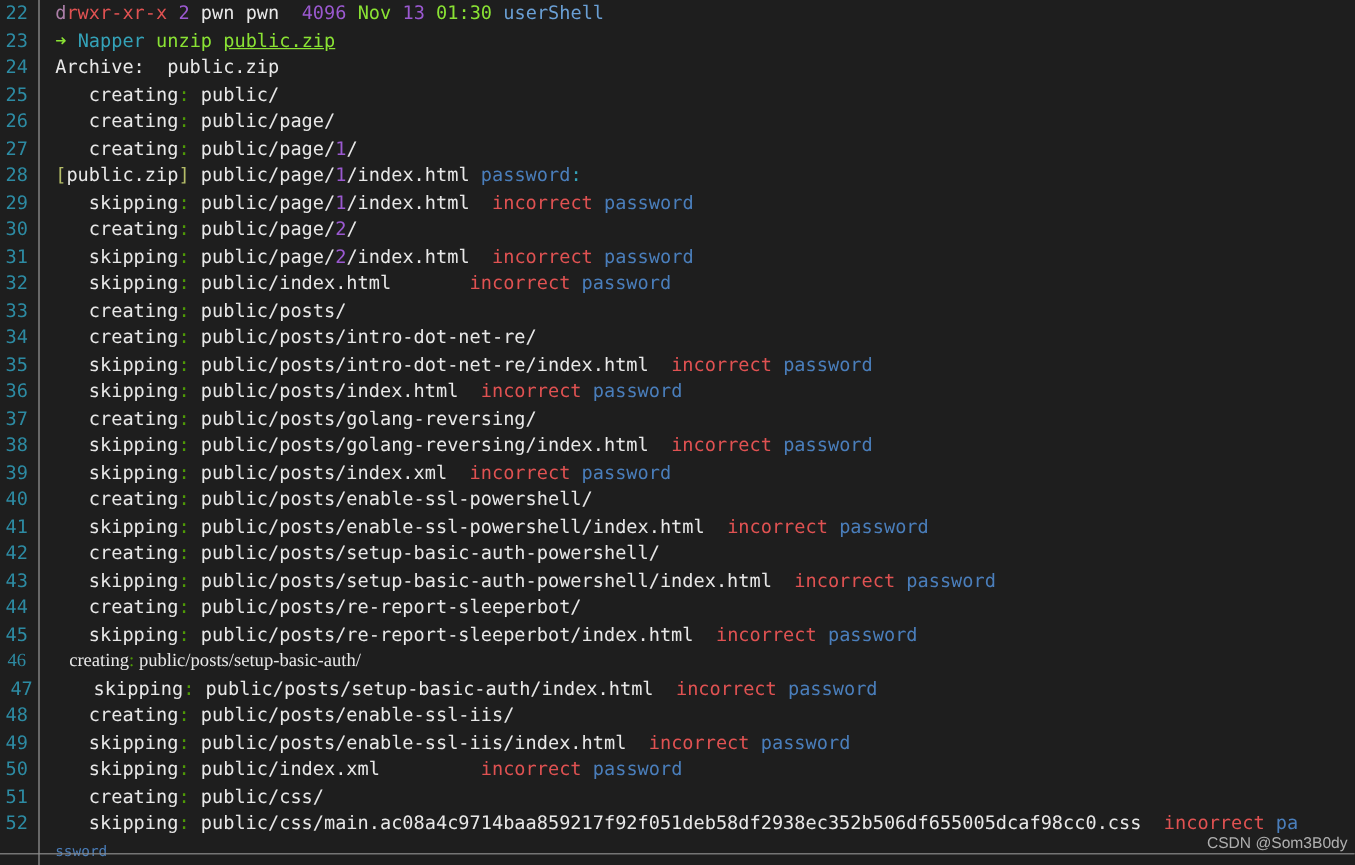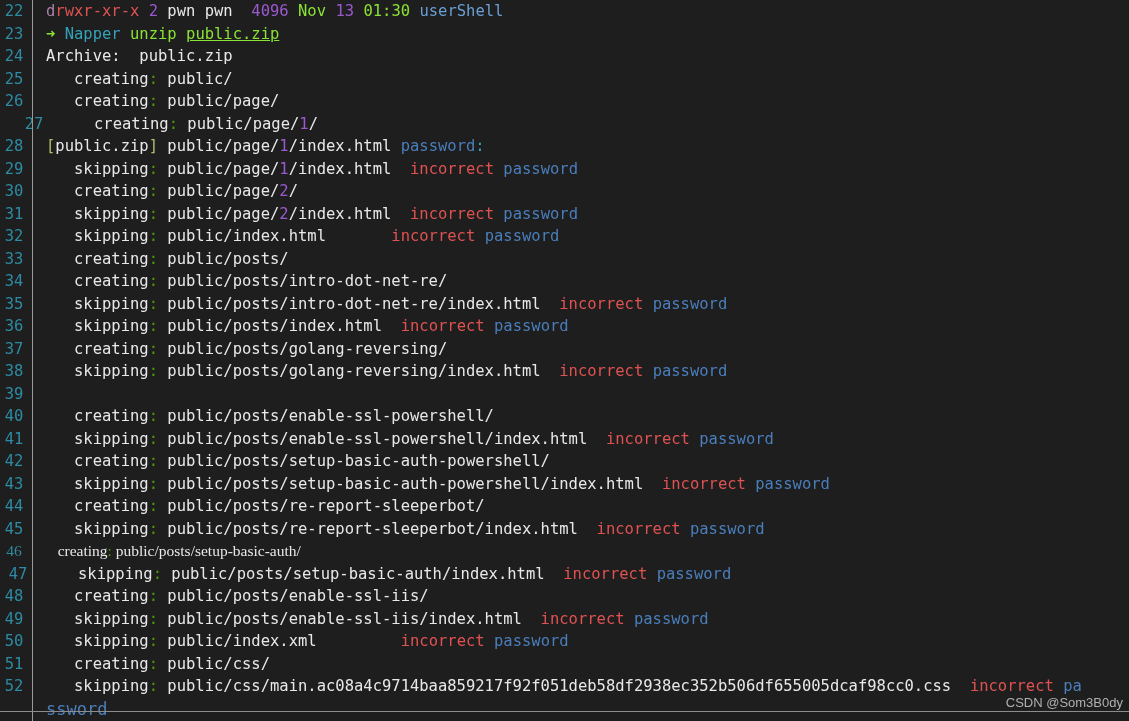--- a/index.html
+++ b/index.html
@@ -108,47 +108,47 @@
 <div id="terminal">
 
   <div id="gutter-rule"></div>
 
   <div id="rows">
       <div class="row" style="top: 0px; position: absolute; left: 0px; width: 1129px;"><span class="lineno">22</span><span class="content"><span class="c-magenta">d</span><span class="c-red">rwxr-xr-x</span><span class="c-white"> </span><span class="c-purple">2</span><span class="c-white"> pwn pwn  </span><span class="c-purple">4096</span><span class="c-white"> </span><span class="c-lgreen">Nov</span><span class="c-white"> </span><span class="c-purple">13</span><span class="c-white"> </span><span class="c-lgreen">01:30</span><span class="c-white"> </span><span class="c-lblue">userShell</span></span></div>
       <div class="row" style="top: 22.5px; position: absolute; left: 0px; width: 1129px;"><span class="lineno">23</span><span class="content"><span class="c-lgreen">➜</span><span class="c-white"> </span><span class="c-cyan">Napper</span><span class="c-white"> </span><span class="c-lgreen">unzip</span><span class="c-white"> </span><span class="c-lgreen underline">public.zip</span></span></div>
       <div class="row" style="top: 45px; position: absolute; left: 0px; width: 1129px;"><span class="lineno">24</span><span class="content"><span class="c-white">Archive:  public.zip</span></span></div>
       <div class="row" style="top: 67.5px; position: absolute; left: 0px; width: 1129px;"><span class="lineno">25</span><span class="content"><span class="c-white">   creating</span><span class="c-green">:</span><span class="c-white"> public/</span></span></div>
       <div class="row" style="top: 90px; position: absolute; left: 0px; width: 1129px;"><span class="lineno">26</span><span class="content"><span class="c-white">   creating</span><span class="c-green">:</span><span class="c-white"> public/page/</span></span></div>
-      <div class="row" style="top: 112.5px; position: absolute; left: 0px; width: 964px; margin-left: 20px;"><span class="lineno">27</span><span class="content"><span class="c-white">   creating</span><span class="c-green">:</span><span class="c-white"> public/page/</span><span class="c-purple">1</span><span class="c-white">/</span></span></div>
+      <div class="row" style="top: 112.5px; position: absolute; left: 0px; width: 964px;"><span class="lineno">27</span><span class="content"><span class="c-white">   creating</span><span class="c-green">:</span><span class="c-white"> public/page/</span><span class="c-purple">1</span><span class="c-white">/</span></span></div>
       <div class="row" style="top: 135px; position: absolute; left: 0px; width: 1129px;"><span class="lineno">28</span><span class="content"><span class="c-olive">[</span><span class="c-white">public.zip</span><span class="c-olive">]</span><span class="c-white"> public/page/</span><span class="c-purple">1</span><span class="c-white">/index.html </span><span class="c-blue">password</span><span class="c-cyan">:</span></span></div>
       <div class="row" style="top: 157.5px; position: absolute; left: 0px; width: 1129px;"><span class="lineno">29</span><span class="content"><span class="c-white">   skipping</span><span class="c-green">:</span><span class="c-white"> public/page/</span><span class="c-purple">1</span><span class="c-white">/index.html  </span><span class="c-red">incorrect</span><span class="c-white"> </span><span class="c-blue">password</span></span></div>
       <div class="row" style="top: 180px; position: absolute; left: 0px; width: 1129px;"><span class="lineno">30</span><span class="content"><span class="c-white">   creating</span><span class="c-green">:</span><span class="c-white"> public/page/</span><span class="c-purple">2</span><span class="c-white">/</span></span></div>
       <div class="row" style="top: 202.5px; position: absolute; left: 0px; width: 1129px;"><span class="lineno">31</span><span class="content"><span class="c-white">   skipping</span><span class="c-green">:</span><span class="c-white"> public/page/</span><span class="c-purple">2</span><span class="c-white">/index.html  </span><span class="c-red">incorrect</span><span class="c-white"> </span><span class="c-blue">password</span></span></div>
       <div class="row" style="top: 225px; position: absolute; left: 0px; width: 1129px;"><span class="lineno">32</span><span class="content"><span class="c-white">   skipping</span><span class="c-green">:</span><span class="c-white"> public/index.html       </span><span class="c-red">incorrect</span><span class="c-white"> </span><span class="c-blue">password</span></span></div>
       <div class="row" style="top: 247.5px; position: absolute; left: 0px; width: 1129px;"><span class="lineno">33</span><span class="content"><span class="c-white">   creating</span><span class="c-green">:</span><span class="c-white"> public/posts/</span></span></div>
       <div class="row" style="top: 270px; position: absolute; left: 0px; width: 1129px;"><span class="lineno">34</span><span class="content"><span class="c-white">   creating</span><span class="c-green">:</span><span class="c-white"> public/posts/intro-dot-net-re/</span></span></div>
       <div class="row" style="top: 292.5px; position: absolute; left: 0px; width: 1129px; padding-left: 28px;"><span class="lineno">35</span><span class="content"><span class="c-white">   skipping</span><span class="c-green">:</span><span class="c-white"> public/posts/intro-dot-net-re/index.html  </span><span class="c-red">incorrect</span><span class="c-white"> </span><span class="c-blue">password</span></span></div>
       <div class="row" style="top: 315px; position: absolute; left: 0px; width: 1129px;"><span class="lineno">36</span><span class="content"><span class="c-white">   skipping</span><span class="c-green">:</span><span class="c-white"> public/posts/index.html  </span><span class="c-red">incorrect</span><span class="c-white"> </span><span class="c-blue">password</span></span></div>
       <div class="row" style="top: 337.5px; position: absolute; left: 0px; width: 1129px;"><span class="lineno">37</span><span class="content"><span class="c-white">   creating</span><span class="c-green">:</span><span class="c-white"> public/posts/golang-reversing/</span></span></div>
       <div class="row" style="top: 360px; position: absolute; left: 0px; width: 1129px;"><span class="lineno">38</span><span class="content"><span class="c-white">   skipping</span><span class="c-green">:</span><span class="c-white"> public/posts/golang-reversing/index.html  </span><span class="c-red">incorrect</span><span class="c-white"> </span><span class="c-blue">password</span></span></div>
-      <div class="row" style="top: 382.5px; position: absolute; left: 0px; width: 1129px;"><span class="lineno">39</span></div>
+      <div class="row" style="top: 382.5px; position: absolute; left: 0px; width: 1129px;"><span class="lineno">39</span><span class="content"><span class="c-white">   skipping</span><span class="c-green">:</span><span class="c-white"> public/posts/index.xml  </span><span class="c-red">incorrect</span><span class="c-white"> </span><span class="c-blue">password</span></span></div>
       <div class="row" style="top: 405px; position: absolute; left: 0px; width: 1129px;"><span class="lineno">40</span><span class="content"><span class="c-white">   creating</span><span class="c-green">:</span><span class="c-white"> public/posts/enable-ssl-powershell/</span></span></div>
       <div class="row" style="top: 427.5px; position: absolute; left: 0px; width: 1129px;"><span class="lineno">41</span><span class="content"><span class="c-white">   skipping</span><span class="c-green">:</span><span class="c-white"> public/posts/enable-ssl-powershell/index.html  </span><span class="c-red">incorrect</span><span class="c-white"> </span><span class="c-blue">password</span></span></div>
       <div class="row" style="top: 450px; position: absolute; left: 0px; width: 1129px;"><span class="lineno">42</span><span class="content"><span class="c-white">   creating</span><span class="c-green">:</span><span class="c-white"> public/posts/setup-basic-auth-powershell/</span></span></div>
       <div class="row" style="top: 472.5px; position: absolute; left: 0px; width: 1129px;"><span class="lineno">43</span><span class="content"><span class="c-white">   skipping</span><span class="c-green">:</span><span class="c-white"> public/posts/setup-basic-auth-powershell/index.html  </span><span class="c-red">incorrect</span><span class="c-white"> </span><span class="c-blue">password</span></span></div>
       <div class="row" style="top: 495px; position: absolute; left: 0px; width: 1129px;"><span class="lineno">44</span><span class="content"><span class="c-white">   creating</span><span class="c-green">:</span><span class="c-white"> public/posts/re-report-sleeperbot/</span></span></div>
       <div class="row" style="top: 517.5px; position: absolute; left: 0px; width: 1129px;"><span class="lineno">45</span><span class="content"><span class="c-white">   skipping</span><span class="c-green">:</span><span class="c-white"> public/posts/re-report-sleeperbot/index.html  </span><span class="c-red">incorrect</span><span class="c-white"> </span><span class="c-blue">password</span></span></div>
       <div class="row" style="top: 540px; position: absolute; left: 0px; width: 1129px; font-family: Liberation Serif, serif;"><span class="lineno">46</span><span class="content"><span class="c-white">   creating</span><span class="c-green">:</span><span class="c-white"> public/posts/setup-basic-auth/</span></span></div>
       <div class="row" style="top: 562.5px; position: absolute; left: 4px; width: 977px;"><span class="lineno">47</span><span class="content"><span class="c-white">   skipping</span><span class="c-green">:</span><span class="c-white"> public/posts/setup-basic-auth/index.html  </span><span class="c-red">incorrect</span><span class="c-white"> </span><span class="c-blue">password</span></span></div>
       <div class="row" style="top: 585px; position: absolute; left: 0px; width: 1129px;"><span class="lineno">48</span><span class="content"><span class="c-white">   creating</span><span class="c-green">:</span><span class="c-white"> public/posts/enable-ssl-iis/</span></span></div>
       <div class="row" style="top: 607.5px; position: absolute; left: 0px; width: 894px;"><span class="lineno">49</span><span class="content"><span class="c-white">   skipping</span><span class="c-green">:</span><span class="c-white"> public/posts/enable-ssl-iis/index.html  </span><span class="c-red">incorrect</span><span class="c-white"> </span><span class="c-blue">password</span></span></div>
       <div class="row" style="top: 630px; position: absolute; left: 0px; width: 1129px;"><span class="lineno">50</span><span class="content"><span class="c-white">   skipping</span><span class="c-green">:</span><span class="c-white"> public/index.xml         </span><span class="c-red">incorrect</span><span class="c-white"> </span><span class="c-blue">password</span></span></div>
       <div class="row" style="top: 652.5px; position: absolute; left: 0px; width: 1129px;"><span class="lineno">51</span><span class="content"><span class="c-white">   creating</span><span class="c-green">:</span><span class="c-white"> public/css/</span></span></div>
       <div class="row" style="top: 675px; position: absolute; left: 0px; width: 1129px;"><span class="lineno">52</span><span class="content"><span class="c-white">   skipping</span><span class="c-green">:</span><span class="c-white"> public/css/main.ac08a4c9714baa859217f92f051deb58df2938ec352b506df655005dcaf98cc0.css  </span><span class="c-red">incorrect</span><span class="c-white"> </span><span class="c-blue">pa</span></span></div>
     </div>
 
-  <div id="wrapped-row" style="position:absolute;left:46px;top:697.5px;white-space:pre;font-size:17px;line-height:22.5px;color:#4a7ebb;z-index:2;">ssword</div>
+  <div id="wrapped-row" style="position:absolute;left:46px;top:697.5px;white-space:pre;font-size:12px;line-height:22.5px;color:#4a7ebb;z-index:2;">ssword</div>
 
   <div id="bottom-rule"></div>
 
   <div id="watermark">CSDN @Som3B0dy</div>
 
 </div>
 
 </body></html>

